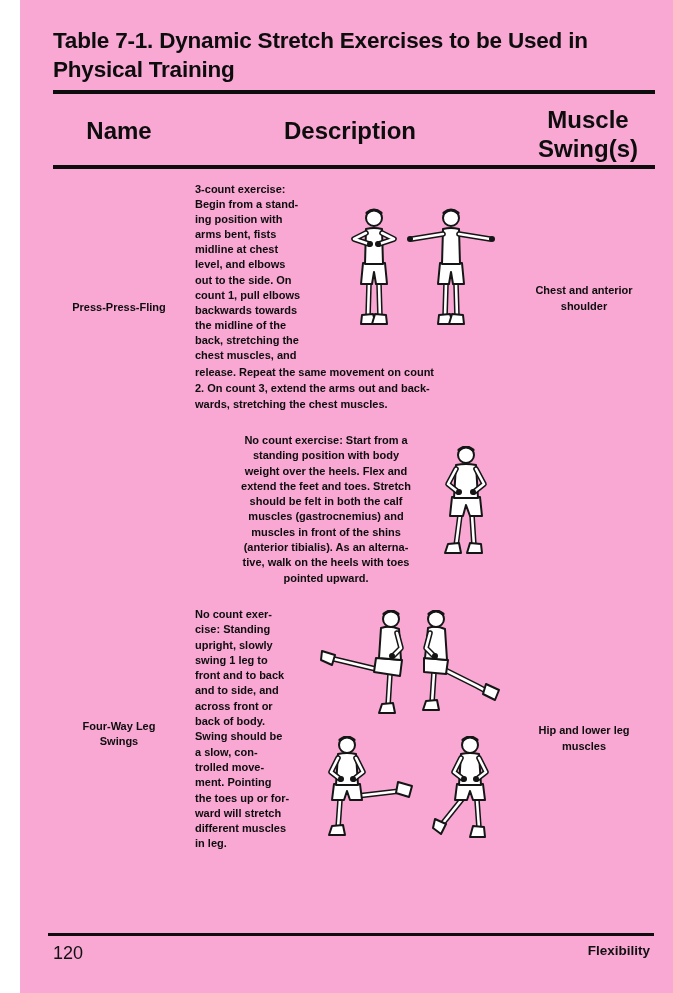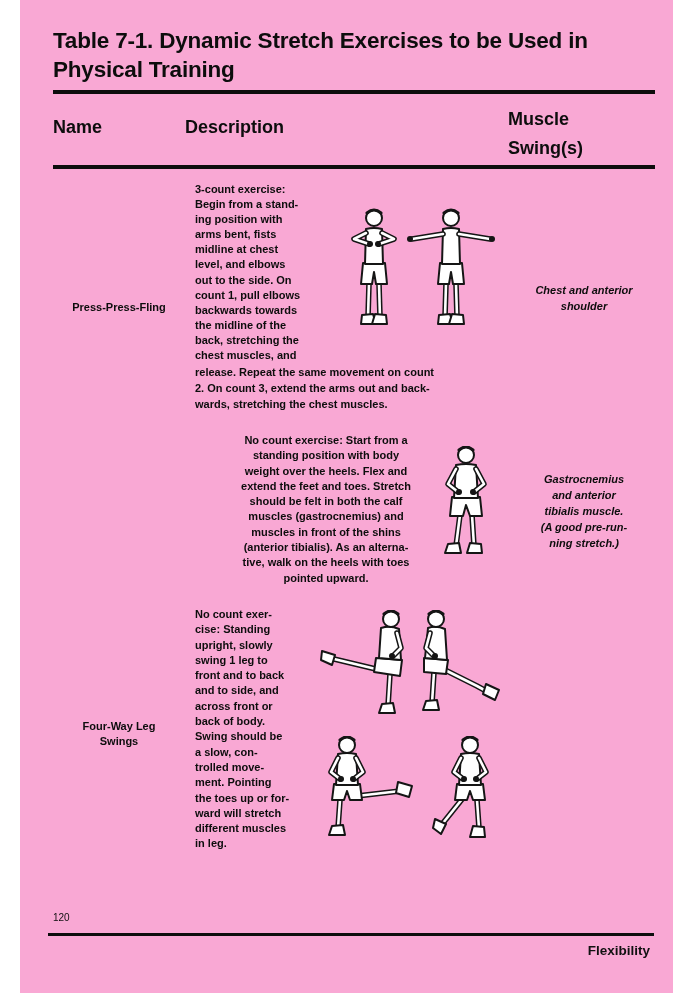--- a/index.html
+++ b/index.html
@@ -16,43 +16,43 @@
   .title{
     position:absolute;left:33px;top:26px;width:620px;
     font-size:22.5px;font-weight:700;line-height:29px;margin:0;
     letter-spacing:-0.2px;color:#0d0d0d;
   }
   .rule{position:absolute;background:#0d0d0d;}
   .rule-a{left:33px;top:90px;width:602px;height:4px;}
   .rule-b{left:33px;top:165px;width:602px;height:4px;}
   .rule-c{left:28px;top:933px;width:606px;height:3px;}
   .hdr{
-    position:absolute;font-size:18px;font-weight:700;color:#0d0d0d;
-    text-align:left;
+    position:absolute;font-size:24px;font-weight:700;color:#0d0d0d;
+    text-align:center;
   }
   .hdr-name{left:33px;top:117px;width:132px;}
   .hdr-desc{left:165px;top:117px;width:330px;}
   .hdr-muscle{left:488px;top:105px;width:160px;line-height:29px;}
   .cell{
     position:absolute;font-size:11px;font-weight:700;color:#0d0d0d;
     line-height:15.2px;
   }
   .name-col{width:132px;left:33px;text-align:center;}
-  .muscle-col{width:160px;left:484px;text-align:center;line-height:16px;font-style:italic;}
+  .muscle-col{width:160px;left:484px;text-align:center;line-height:16px;}
   .r1-name{top:300px;}
   .r1-desc-n{left:175px;top:182px;width:152px;line-height:15.1px;}
   .r1-desc-w{left:175px;top:364px;width:346px;line-height:16.2px;}
   .r1-muscle{top:282px;}
   .r2-desc{left:175px;top:433px;width:262px;line-height:15.3px;text-align:center;}
   .r2-name{top:493px;}
   .r2-muscle{top:471px;}
   .r3-desc{left:175px;top:607px;width:152px;line-height:15.3px;}
   .r3-name{top:719px;}
   .r3-muscle{top:722px;}
-  .pageno{position:absolute;left:33px;top:912px;font-size:10px;font-weight:400;}
+  .pageno{position:absolute;left:33px;top:943px;font-size:18px;font-weight:400;}
   .section{position:absolute;left:470px;top:943px;width:160px;text-align:right;font-size:13.5px;font-weight:700;}
   .fig{position:absolute;}
   .fig svg{width:100%;height:100%;display:block;}
   .fig-press{left:330px;top:208px;width:48px;height:141px;}
   .fig-fling{left:384px;top:208px;width:94px;height:141px;}
   .fig-toe{left:413px;top:446px;width:67px;height:128px;}
   .fig-swf{left:300px;top:610px;width:96px;height:118px;}
   .fig-swb{left:397px;top:610px;width:84px;height:114px;}
   .fig-sws{left:299px;top:736px;width:96px;height:113px;}
   .fig-swa{left:412px;top:736px;width:68px;height:113px;}
@@ -144,25 +144,20 @@
   <div class="cell pre r2-desc">No count exercise: Start from a
 standing position with body
 weight over the heels. Flex and
 extend the feet and toes. Stretch
 should be felt in both the calf
 muscles (gastrocnemius) and
 muscles in front of the shins
 (anterior tibialis). As an alterna-
 tive, walk on the heels with toes
 pointed upward.</div>
-  <div class="cell pre muscle-col r2-muscle">Gastrocnemius
-and anterior
-tibialis muscle.
-(A good pre-run-
-ning stretch.)</div>
 
   <div class="fig fig-toe">
     <svg viewBox="0 0 67 128" aria-hidden="true">
       <path class="lo" d="M27,69 L23,100"></path>
         <path class="li" d="M27,69 L23,100"></path>
       <path class="lo" d="M39,69 L41,100"></path>
         <path class="li" d="M39,69 L41,100"></path>
       <path class="shape" d="M15,98 L26,97 L28,107 L12,107 Z"></path>
       <path class="shape" d="M37,97 L48,98 L49,107 L34,107 Z"></path>
       <path class="shape" d="M19,51 L47,51 L49,70 L37,70 L33,59 L30,70 L17,70 Z"></path>
@@ -189,20 +184,22 @@
 across front or
 back of body.
 Swing should be
 a slow, con-
 trolled move-
 ment. Pointing
 the toes up or for-
 ward will stretch
 different muscles
 in leg.</div>
+  <div class="cell pre muscle-col r3-muscle">Hip and lower leg
+muscles</div>
 
   <div class="fig fig-swf">
     <svg viewBox="0 0 96 118" aria-hidden="true">
       <path class="lo" d="M70,64 L68,96"></path>
         <path class="li" d="M70,64 L68,96"></path>
       <path class="shape" d="M62,94 L73,93 L75,103 L59,103 Z"></path>
       <path class="lo" d="M60,60 L14,49"></path>
         <path class="li" d="M60,60 L14,49"></path>
       <path class="shape" d="M2,41 L15,45 L12,55 L1,50 Z"></path>
       <path class="shape" d="M56,48 L82,50 L80,66 L54,62 Z"></path>

